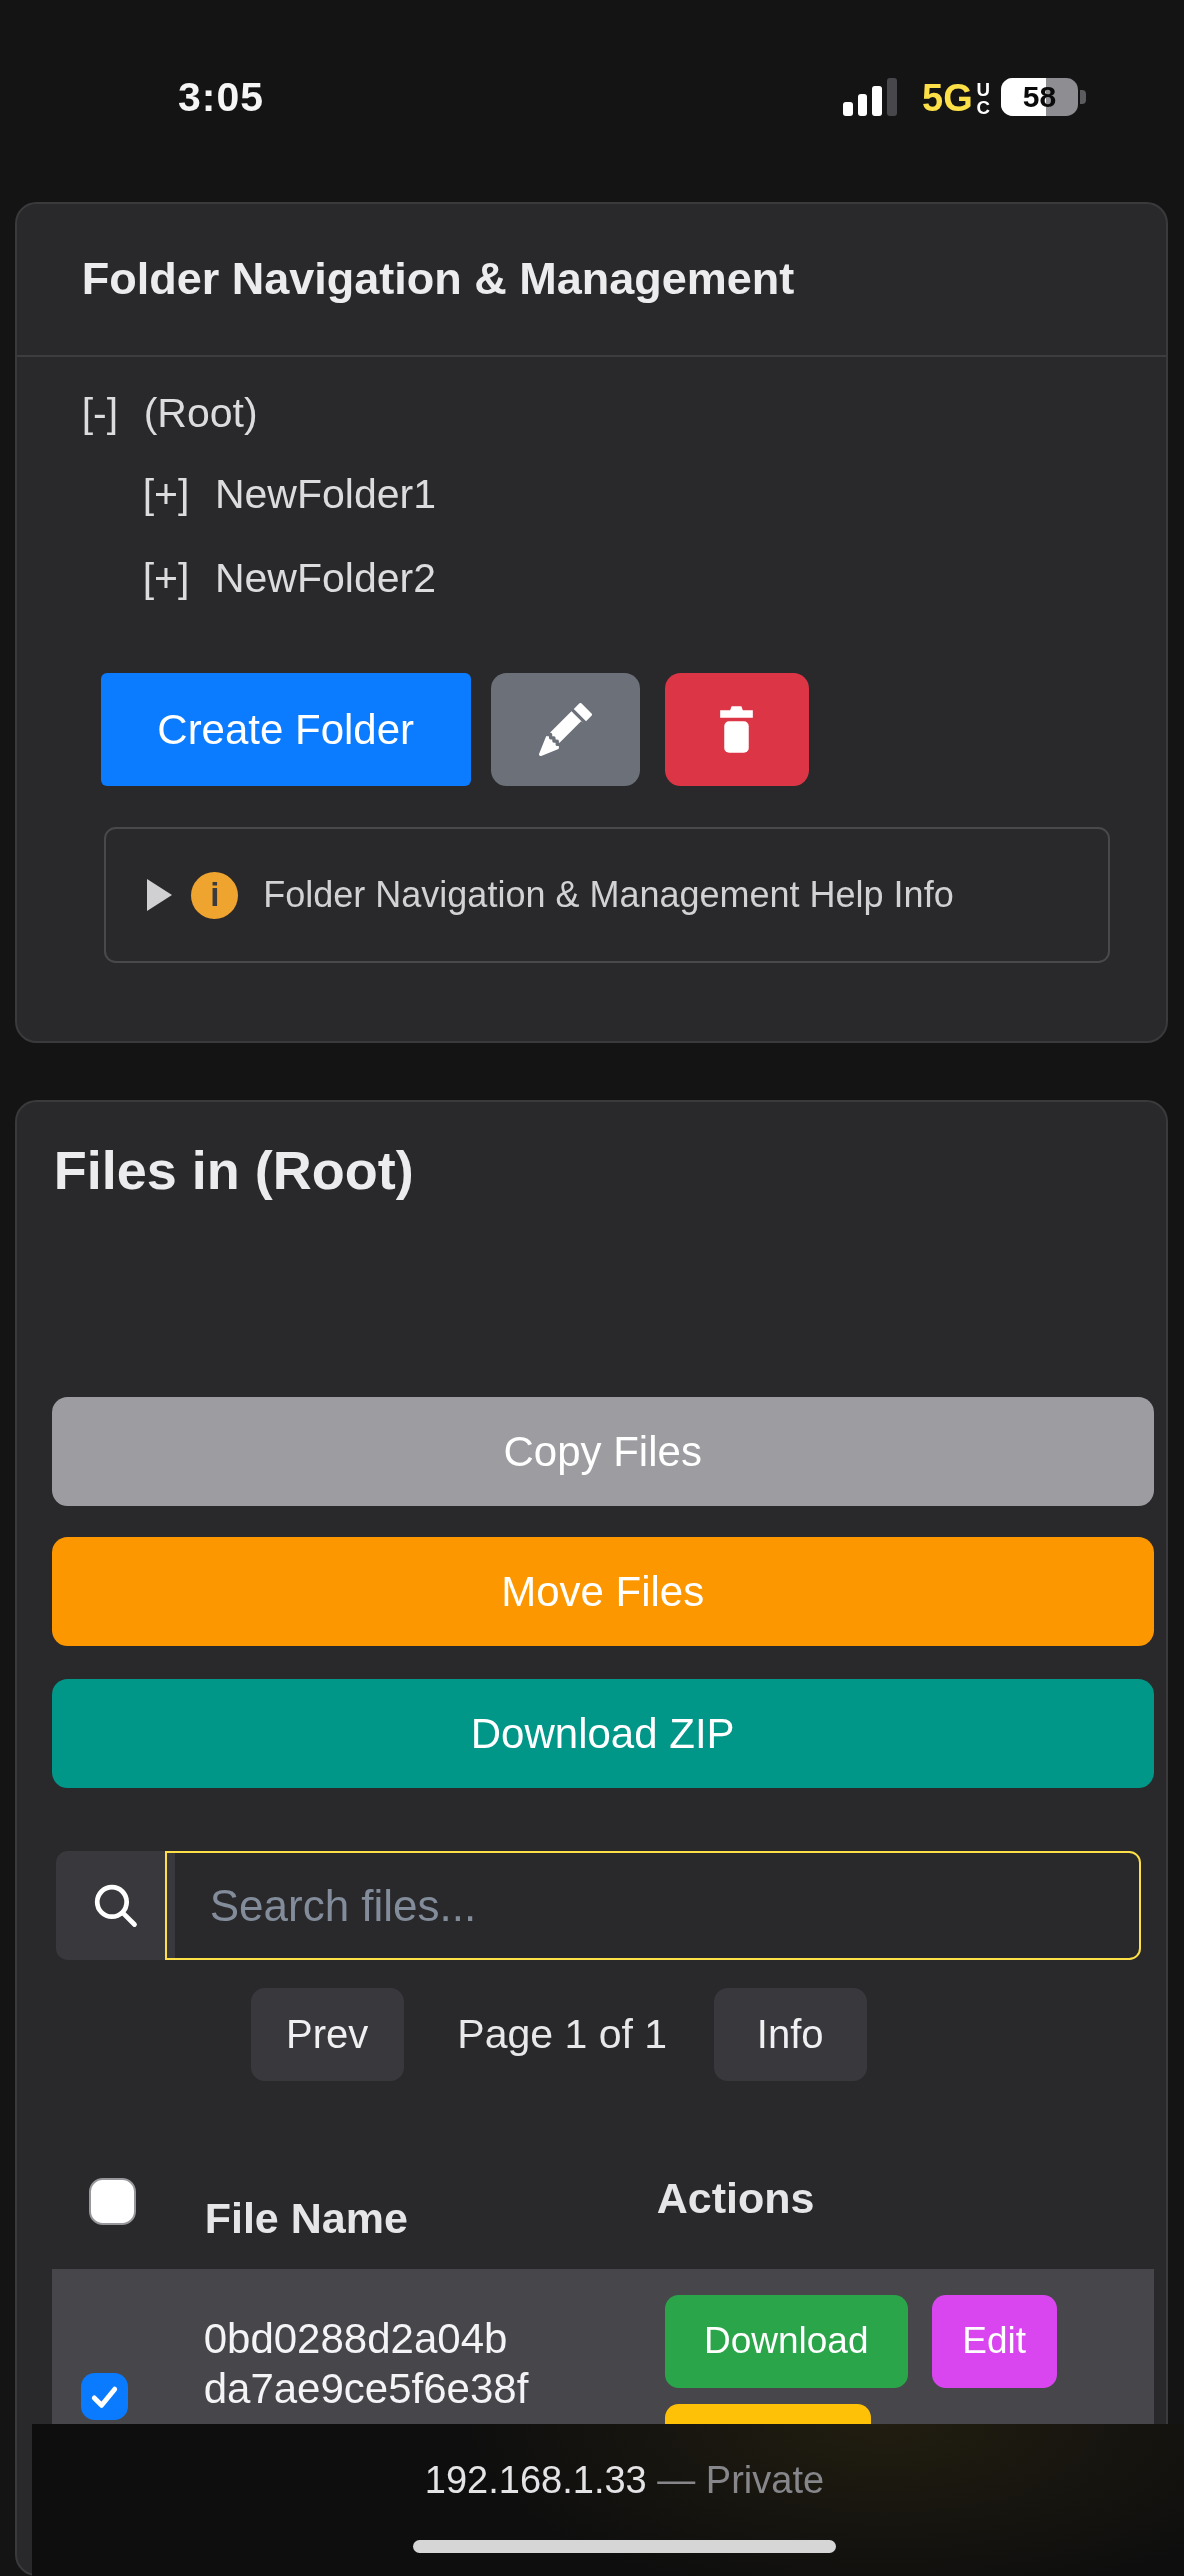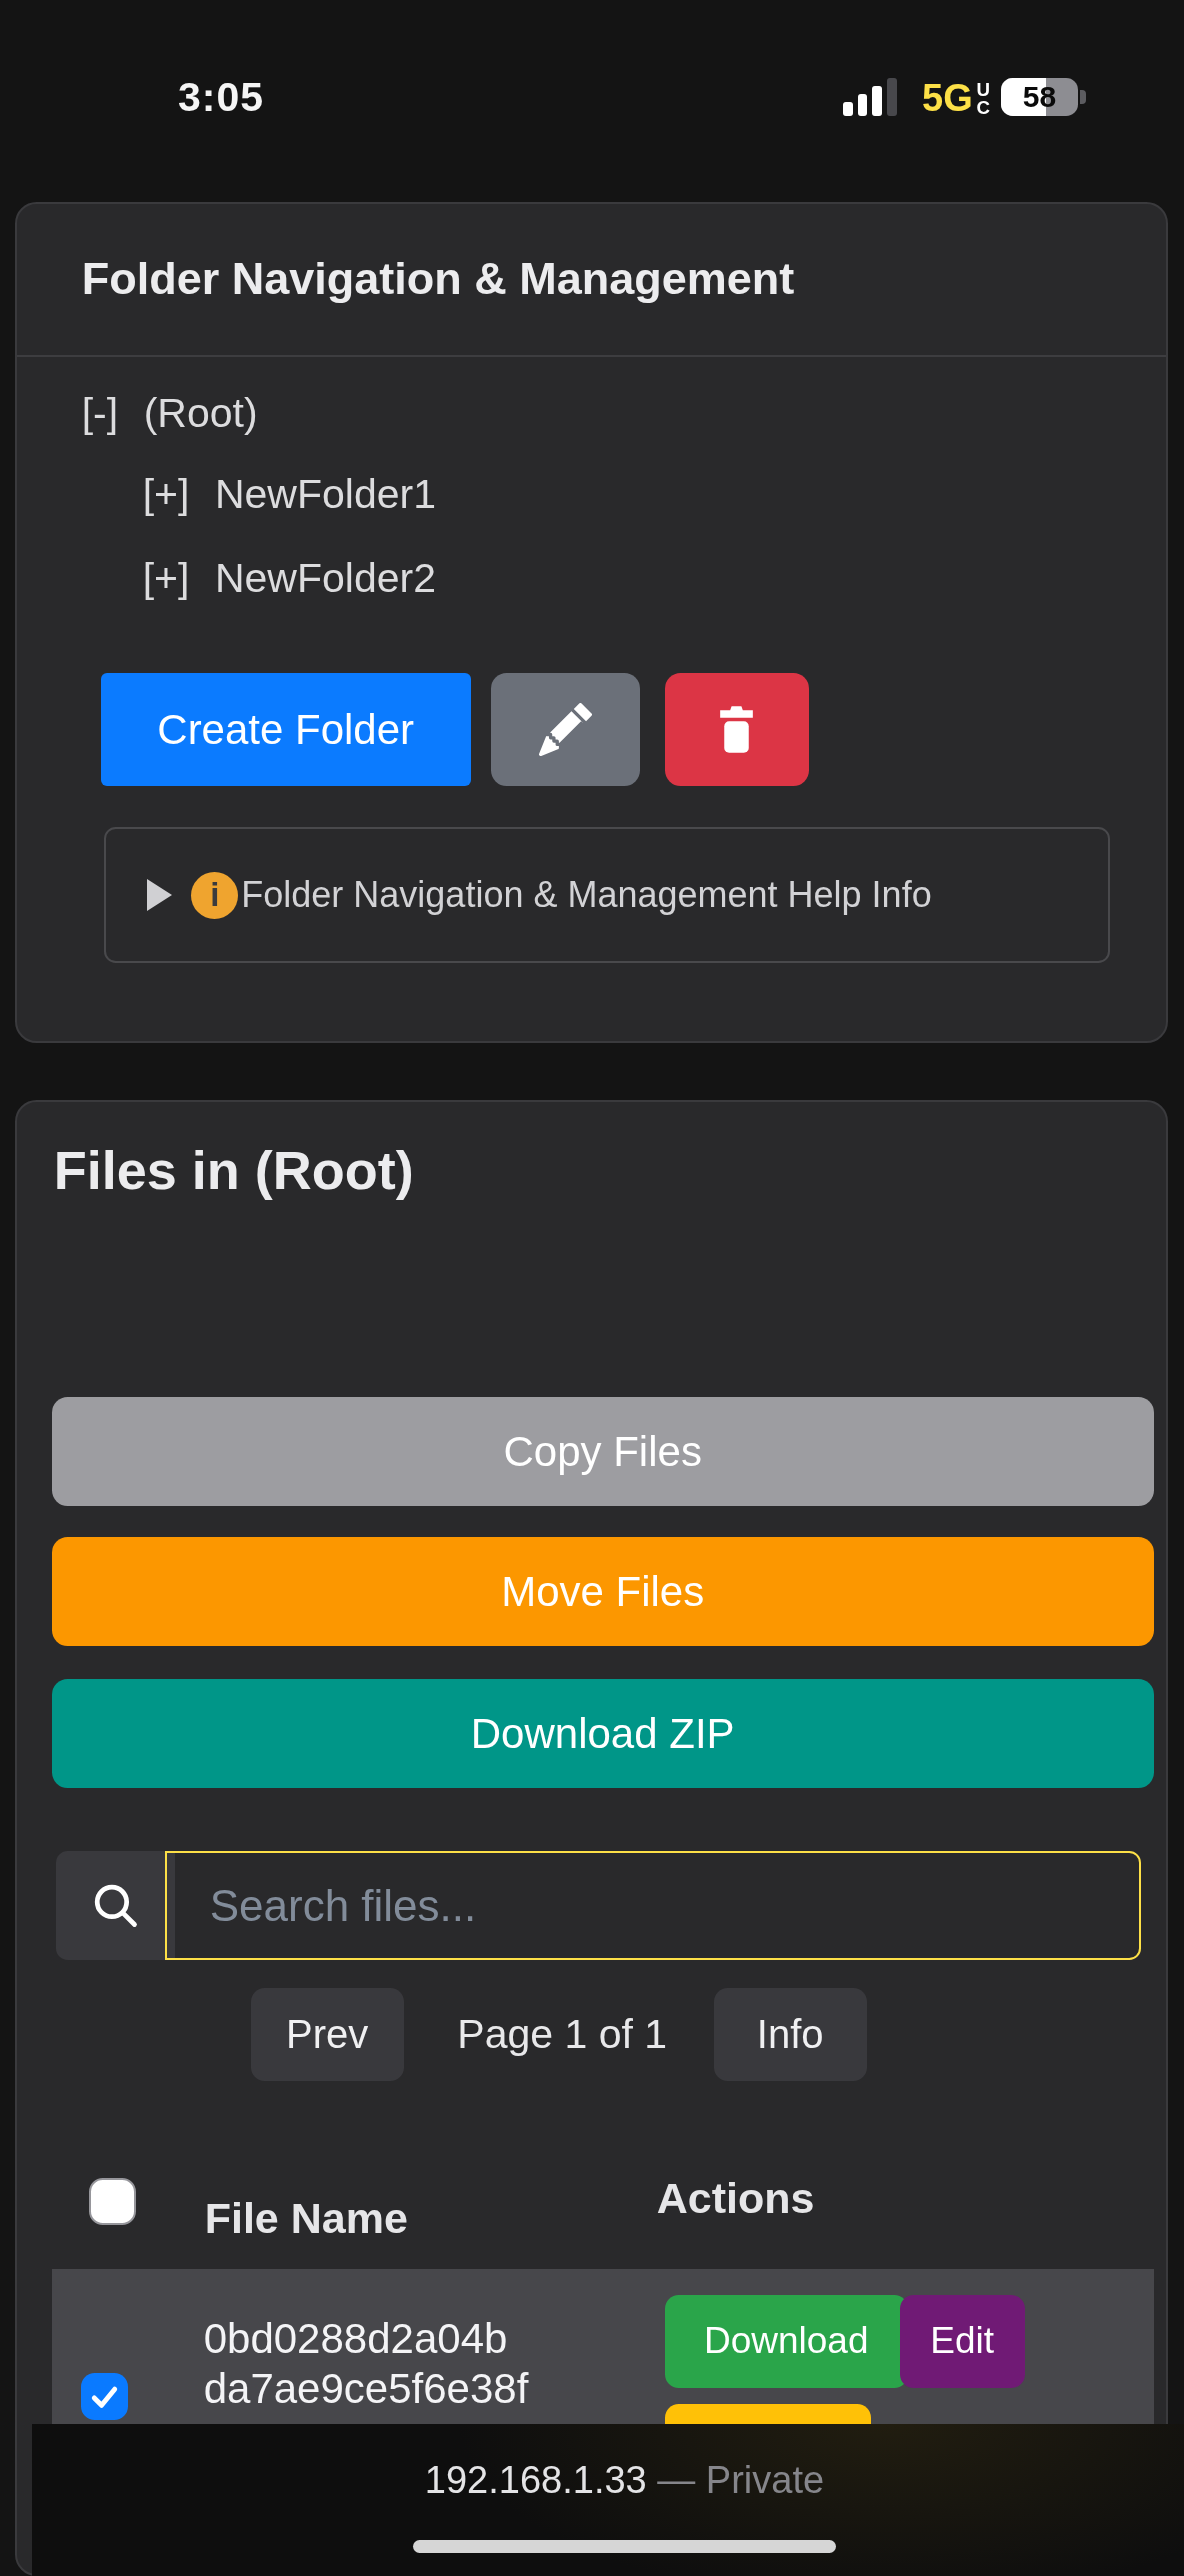--- a/index.html
+++ b/index.html
@@ -46,21 +46,21 @@
   .trash-btn{position:absolute;left:648px;top:469px;width:144px;height:113px;
     background:#dc3545;border-radius:15.7px;}
   .help-box{position:absolute;left:87px;top:623px;width:1006px;height:136px;
     border:2px solid #49494c;border-radius:11.8px;display:flex;align-items:center;
     padding-left:41px;box-sizing:border-box;cursor:pointer;}
   .tri{width:0;height:0;border-left:25.5px solid #d0d0d3;
     border-top:16.7px solid transparent;border-bottom:16.7px solid transparent;}
   .info-circle{width:47px;height:47px;border-radius:50%;background:#efa42f;margin-left:19.6px;
     display:flex;align-items:center;justify-content:center;
     color:#3b3b3d;font-size:33px;font-weight:800;font-style:normal;}
-  .help-text{margin-left:3px;color:#d2d2d5;font-size:36px;}
+  .help-text{margin-left:25px;color:#d2d2d5;font-size:36px;}
   
   .card2-title{position:absolute;left:37px;top:37px;color:#ececee;font-size:54px;font-weight:700;}
   .big-btn{position:absolute;left:35px;width:1102px;height:109px;border-radius:15.7px;font-size:42px;}
   .red-btn{top:154px;background:#f44336;}
   .gray-btn{top:295px;background:#9d9da1;}
   .orange-btn{top:435px;background:#fc9700;}
   .teal-btn{top:577px;background:#009688;}
   .search-icon-box{position:absolute;left:39px;top:749px;width:119px;height:109px;
     background:#39393d;border-radius:11.8px 0 0 11.8px;display:flex;align-items:center;justify-content:center;}
   .search-input{position:absolute;left:148px;top:749px;width:976px;height:109px;
@@ -80,22 +80,22 @@
   .th{position:absolute;color:#e6e6e8;font-size:43px;font-weight:700;}
   .th-file{left:188px;top:1092px;}
   .th-actions{left:640px;top:1072px;}
   .file-row{position:absolute;left:35px;top:1167px;width:1102px;height:268px;background:#47474b;}
   .row-checkbox{position:absolute;left:29.5px;top:104px;width:47px;height:47px;
     background:#0a7aff;display:flex;align-items:center;justify-content:center;}
   .file-name{position:absolute;left:152px;top:45px;color:#f4f4f6;font-size:42px;line-height:50px;}
   .file-name span{display:block;}
   .dl-btn{position:absolute;left:613px;top:25.5px;width:243px;height:93px;
     background:#2aa54a;border-radius:13.8px;font-size:37px;}
-  .edit-btn{position:absolute;left:848px;top:25.5px;width:125px;height:93px;
-    background:#701a75;border-radius:13.8px;font-size:37px;}
+  .edit-btn{position:absolute;left:880px;top:25.5px;width:125px;height:93px;
+    background:#d946ef;border-radius:13.8px;font-size:37px;}
   .yellow-btn{position:absolute;left:613px;top:135px;width:206px;height:93px;
     background:#ffc107;border-radius:13.8px;}
   
   .toolbar{position:absolute;left:0;top:2424px;width:1185px;height:152px;z-index:10;
     background:radial-gradient(ellipse 609px 255px at 72% 0%, #211d10 0%, #0e0e0e 70%), #0e0e0e;margin-left:32px;}
   .addr{position:absolute;left:0;right:0;top:35px;text-align:center;font-size:38px;}
   .addr .ip{color:#e4e4e6;}
   .addr .dim{color:#86868b;}
   .home-indicator{position:absolute;left:381px;top:116px;width:423px;height:12.8px;
     border-radius:6.9px;background:#d6d6d6;cursor:grab;}

